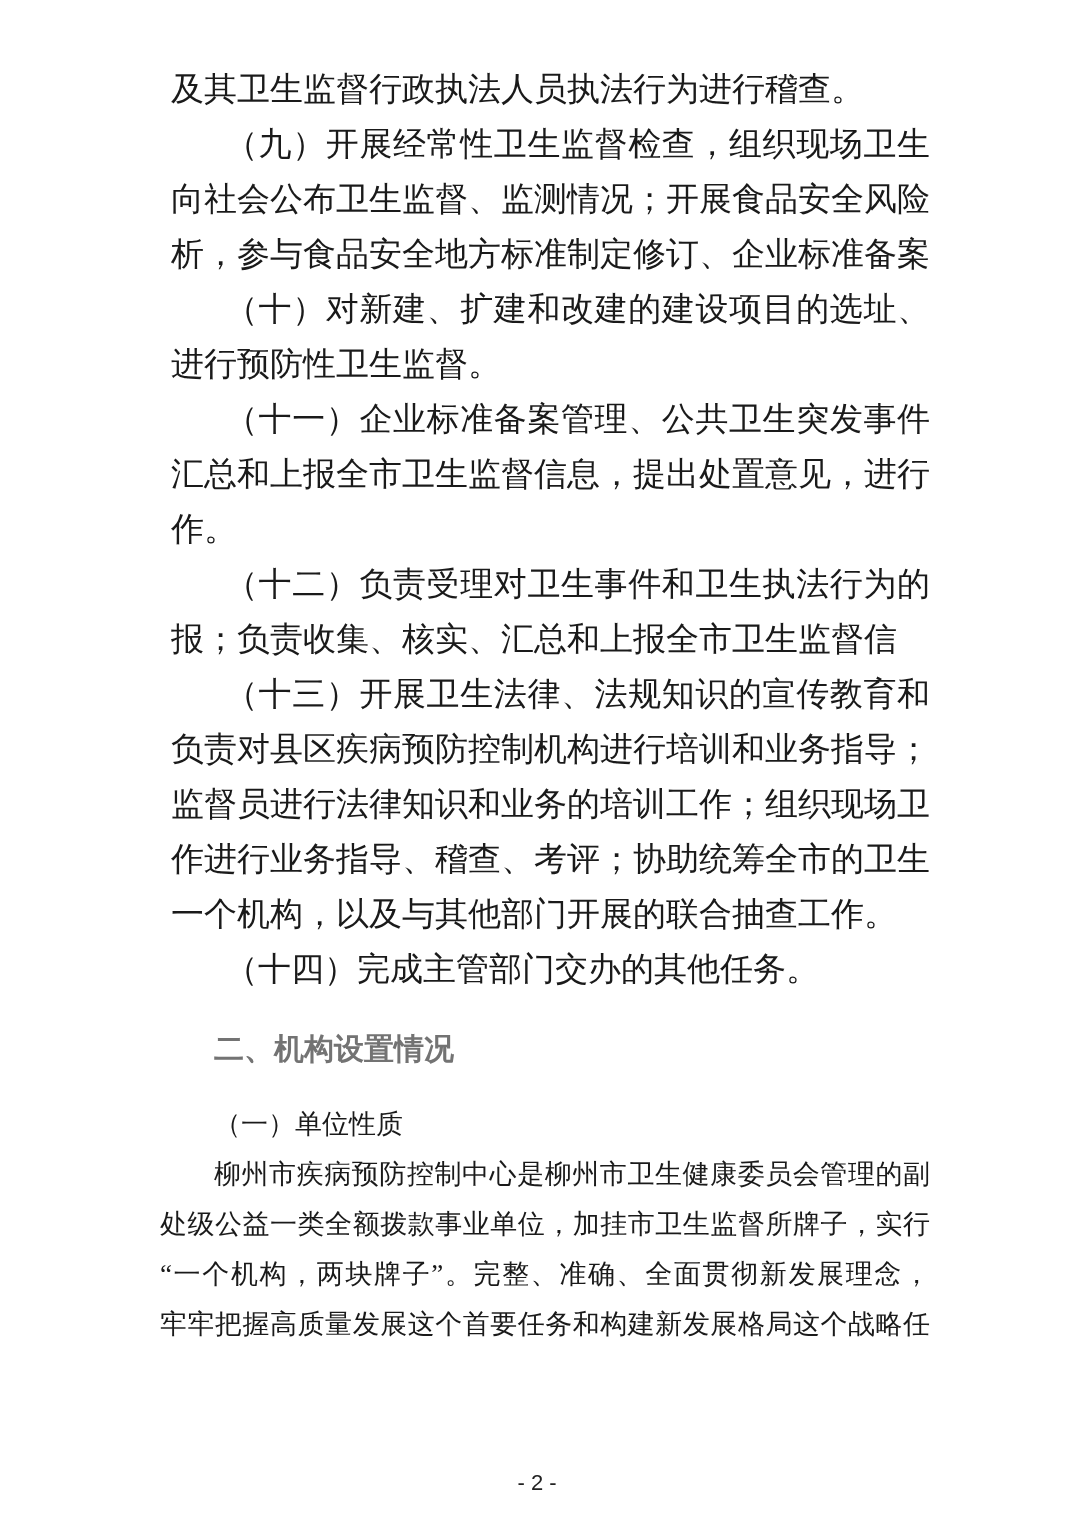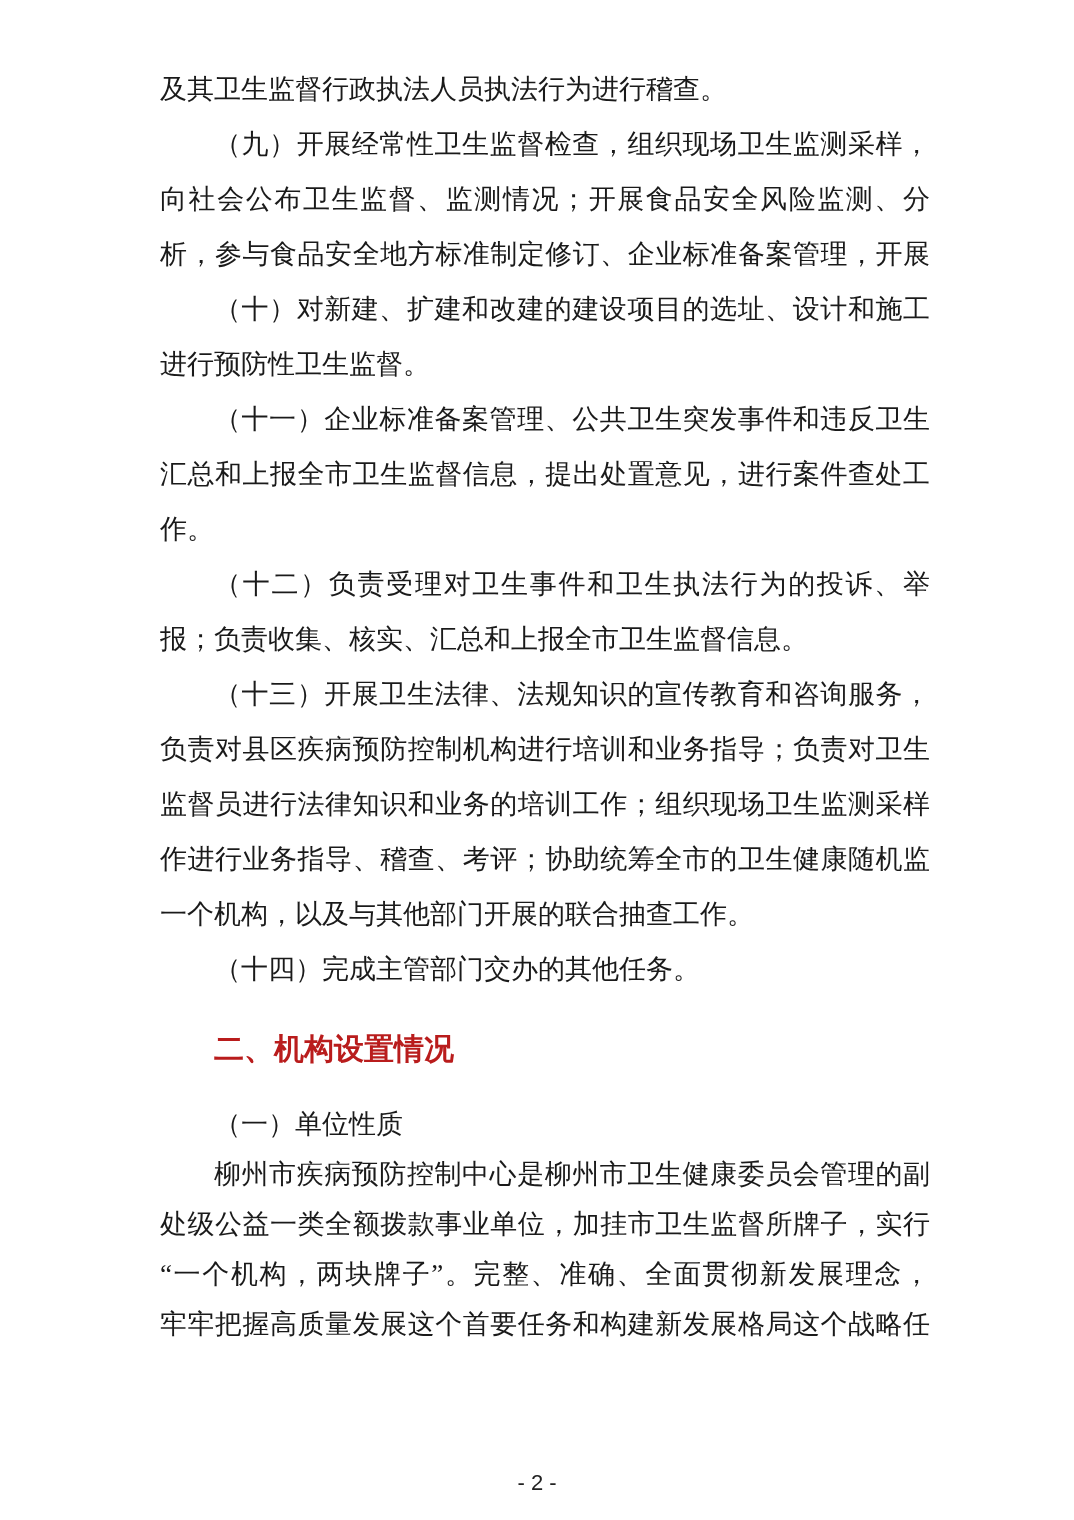--- a/index.html
+++ b/index.html
@@ -12,24 +12,25 @@
     width: 1074px;
     height: 1520px;
     background: #ffffff;
     box-sizing: border-box;
     padding: 62px 144px 0 160px;
     font-family: "Liberation Serif", "DejaVu Serif", serif;
     color: #1a1a1a;
     overflow: hidden;
   }
   .line {
-    font-size: 27px;
+    font-size: 33px;
     line-height: 55px;
     height: 55px;
     overflow: hidden;
+    margin-left: 11px;
   }
   .sline {
     font-size: 27px;
     line-height: 50px;
     height: 50px;
     overflow: hidden;
   }
   .justify {
     text-align: justify;
     text-align-last: justify;
@@ -37,21 +38,21 @@
   .indent {
     padding-left: 54px;
   }
   .heading {
     font-family: "Liberation Sans", "DejaVu Sans", sans-serif;
     font-weight: 700;
     font-size: 30px;
     line-height: 40px;
     margin: 32px 0 0 0;
     padding-left: 54px;
-    color: #b91c1c;
+    color: #737373;
   }
   .sub-section {
     margin-top: 30px;
   }
   .footer {
     position: absolute;
     top: 1470px;
     left: 0;
     width: 100%;
     text-align: center;

